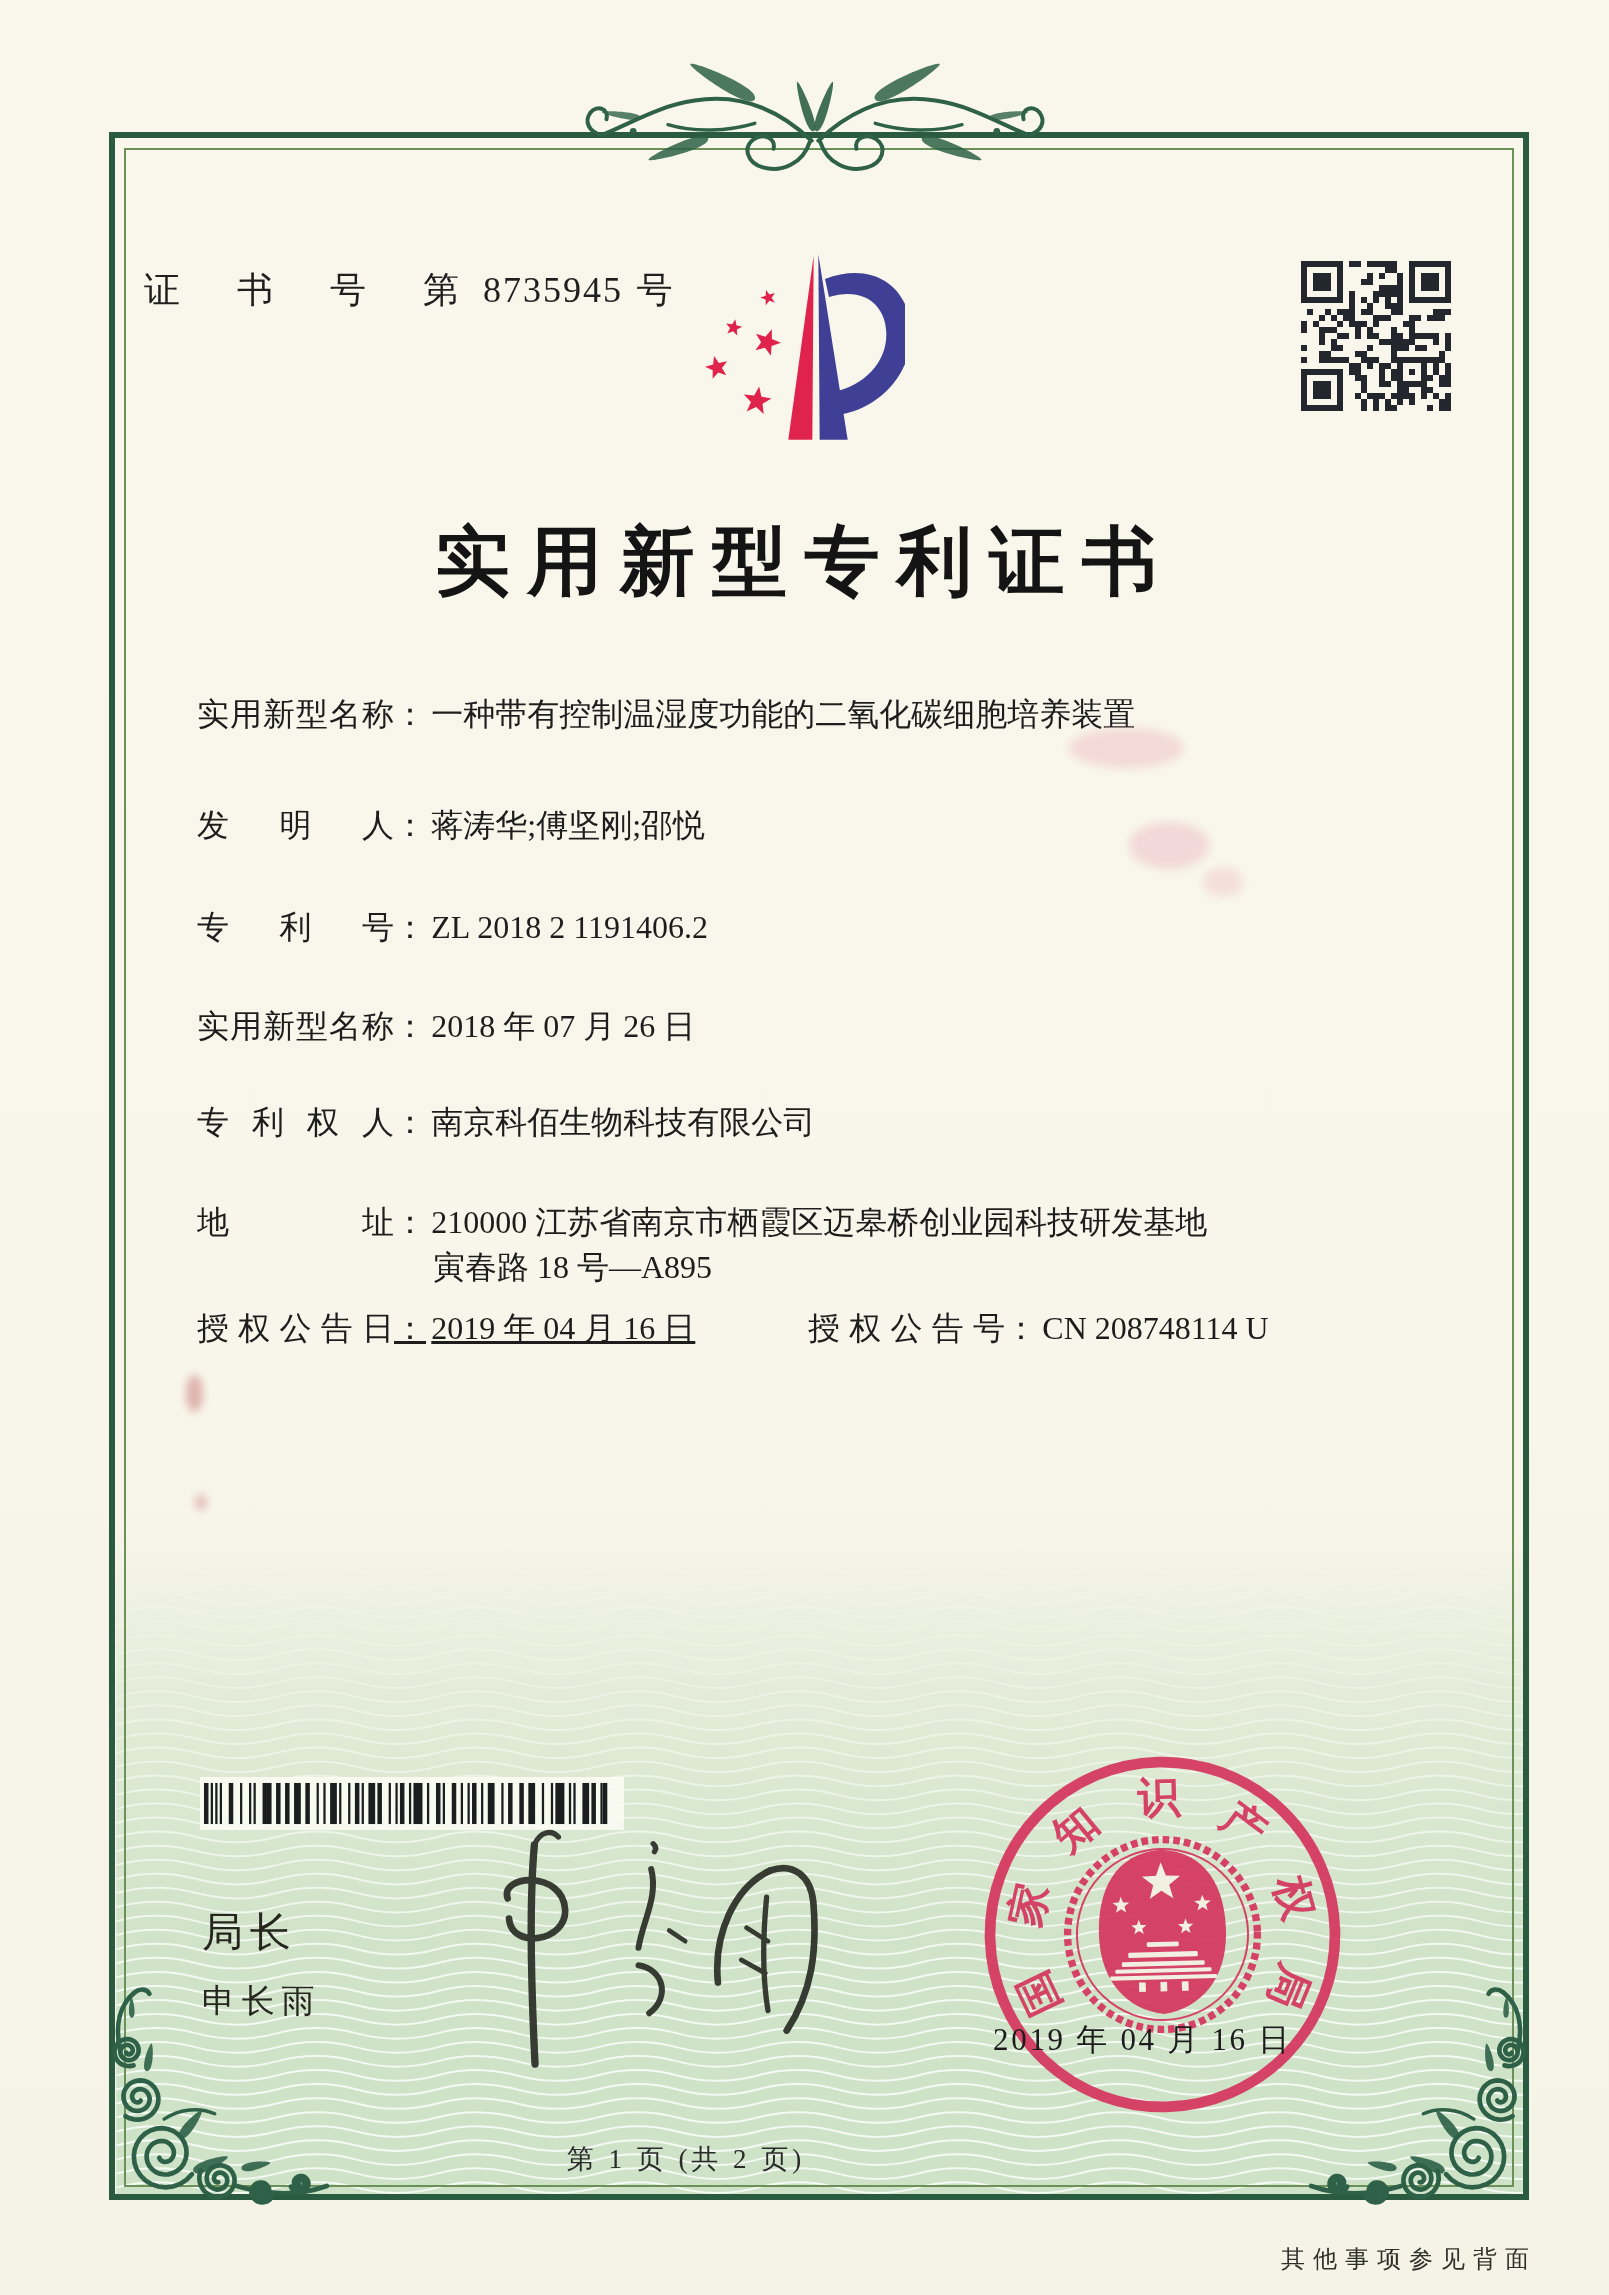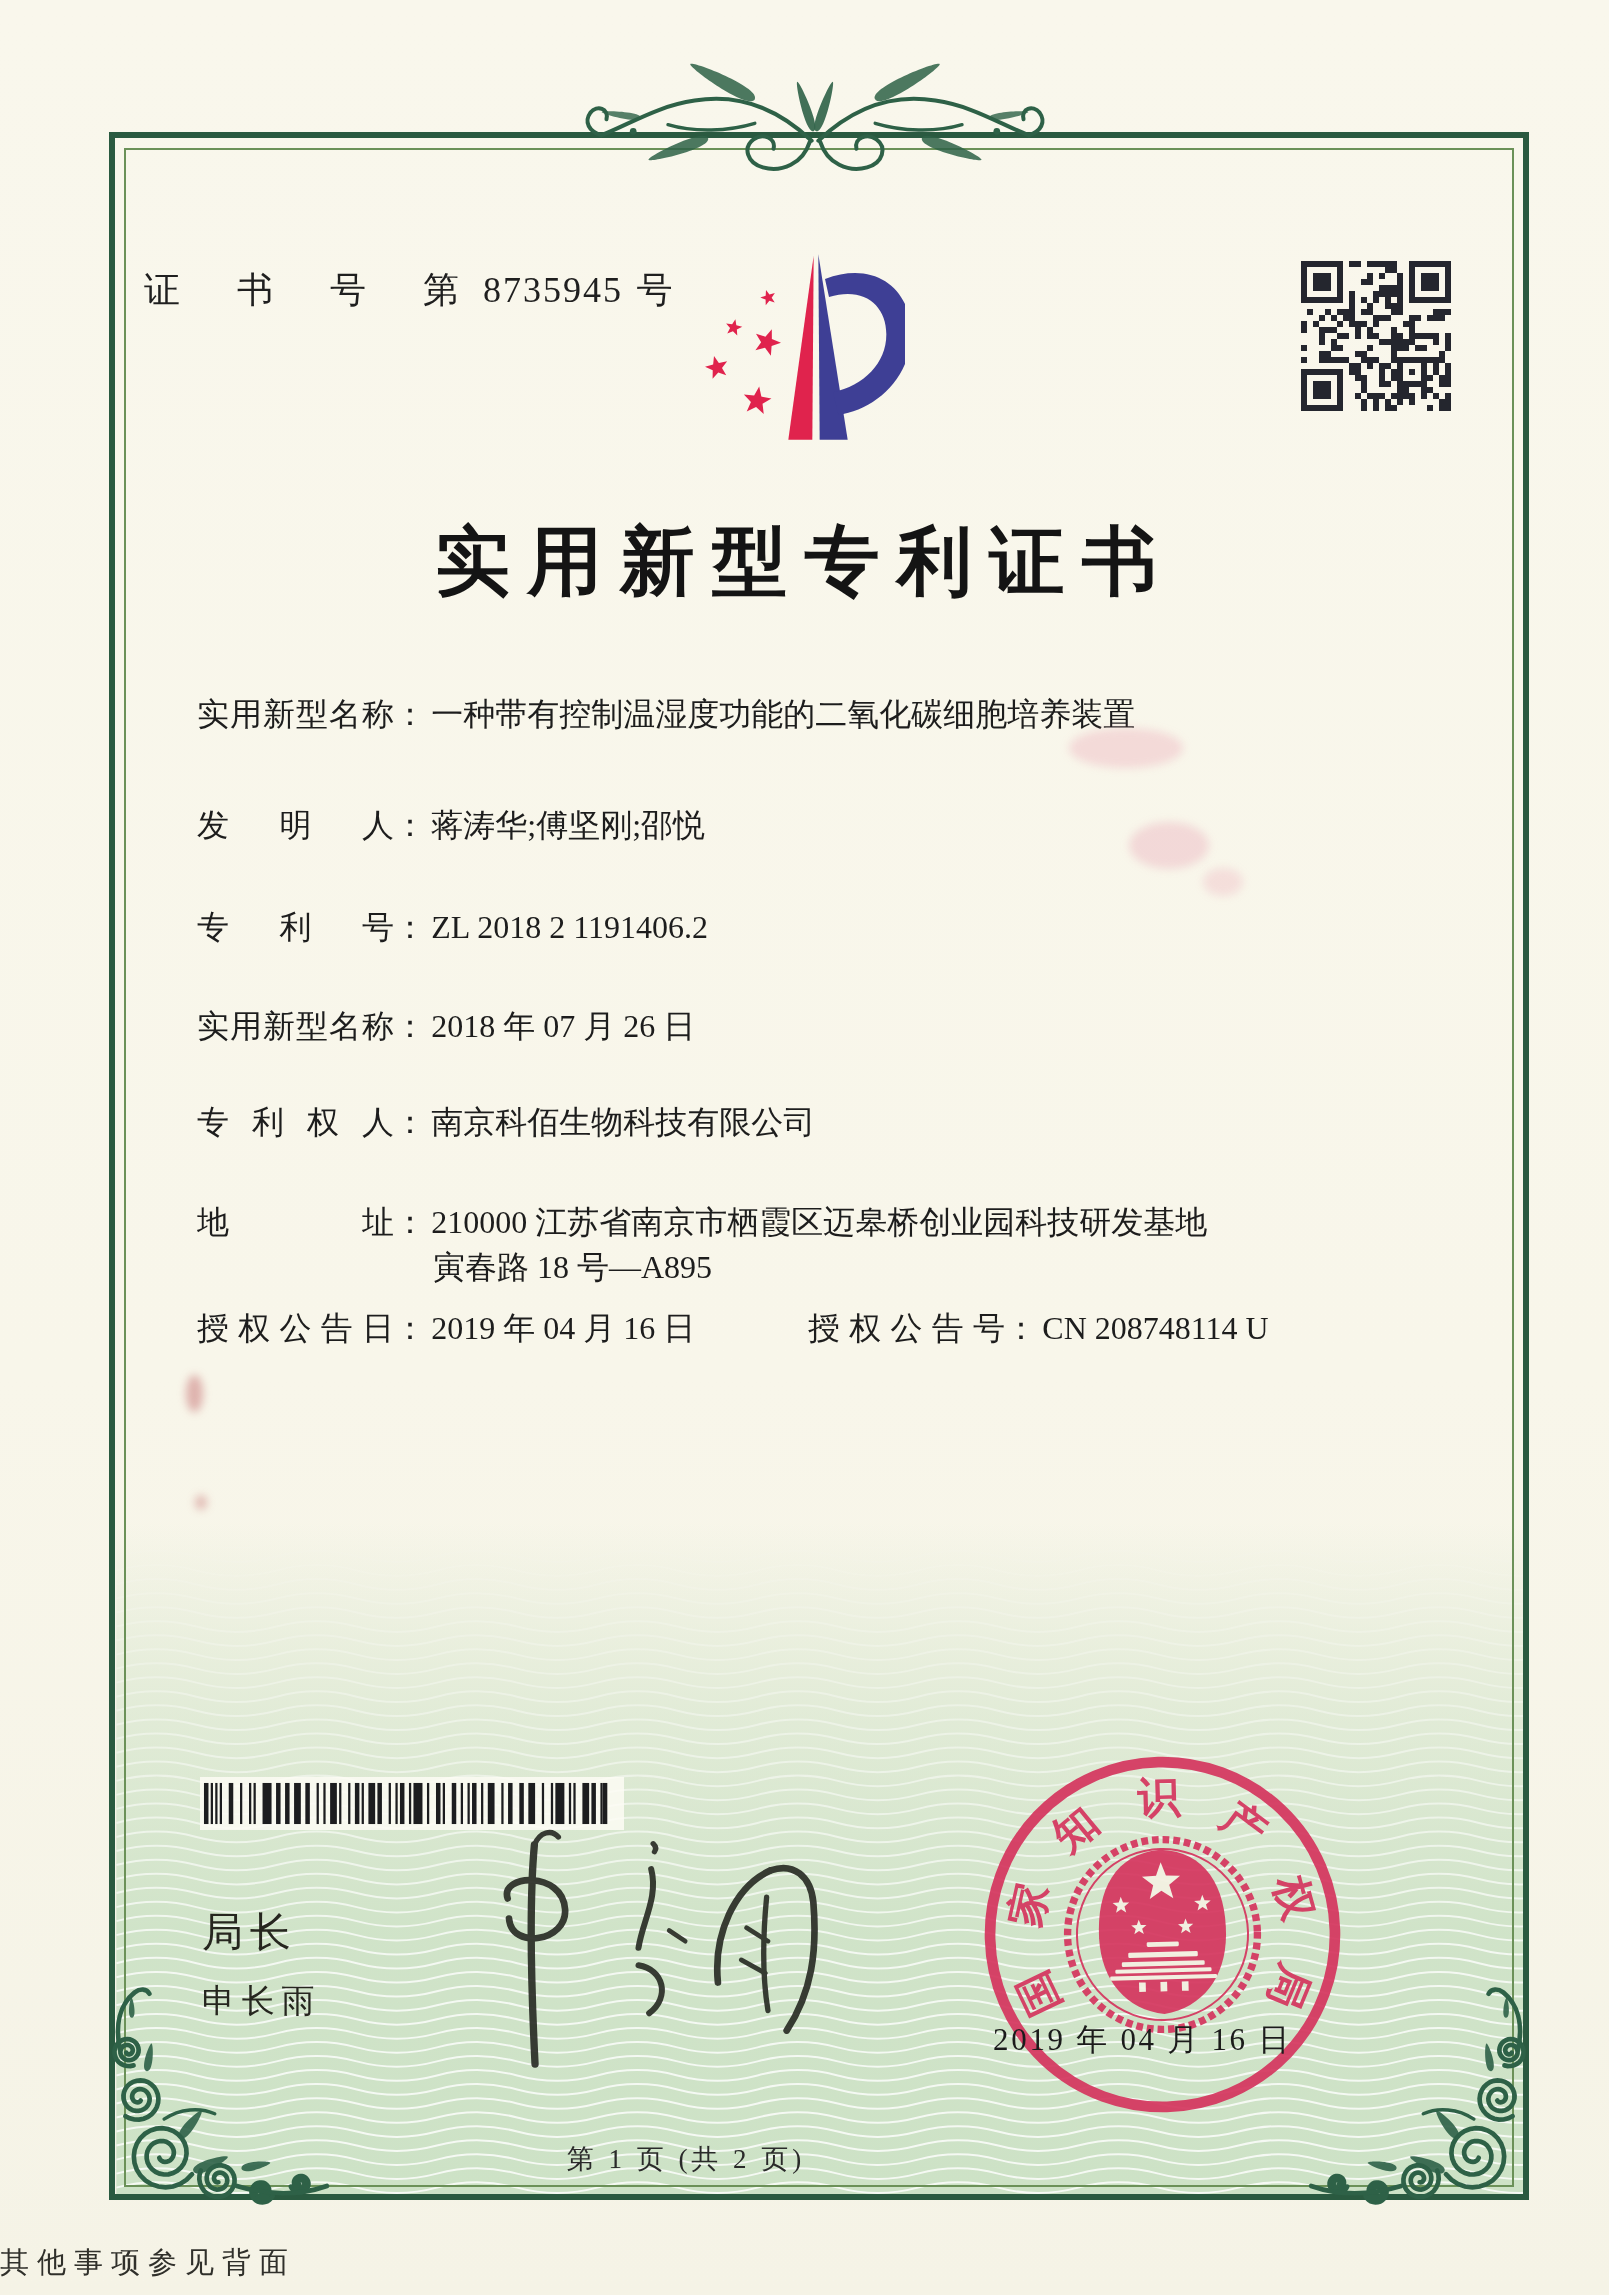--- a/index.html
+++ b/index.html
@@ -25,21 +25,21 @@
   .grp2{position:absolute;left:611px;top:0;white-space:nowrap;}
   
   .body-text{left:197px;top:1364px;width:1223px;font-size:31px;line-height:51px;color:#222;
              text-align:justify;}
   .body-text p{margin:0;text-indent:2em;}
   
   .issuer-title{left:202px;top:1905px;font-size:41px;letter-spacing:6.7px;color:#26261f;}
   .issuer-name{left:202px;top:1979px;font-size:33px;letter-spacing:6.7px;color:#26261f;}
   .seal-date{left:993px;top:2019px;font-size:31px;letter-spacing:2.7px;color:#1b1b1b;white-space:nowrap;}
   .page-info{left:0;top:2141px;width:1372px;text-align:center;font-size:27px;color:#2a2a2a;letter-spacing:4px;}
-  .back-note{left:0;top:2243px;width:1537px;text-align:left;font-size:29px;color:#30302b;letter-spacing:8px;}
+  .back-note{left:0;top:2243px;width:1537px;text-align:right;font-size:24px;color:#30302b;letter-spacing:8px;}
   .smudge{border-radius:50%;filter:blur(4px);pointer-events:none;}
 </style>
 </head>
 <body>
 
 <div class="page">
 
   <svg class="abs" id="bgWaves" style="left:116px;top:1523px;" width="1410" height="672" viewBox="0 0 2110 1006">
       <defs>
         <linearGradient id="washGrad" x1="0" y1="0" x2="0" y2="1">
@@ -497,21 +497,21 @@
   </div>
   <div class="abs row" style="top:1101px;">
     <span class="lbl">专利权人</span><span>：</span><span class="val">南京科佰生物科技有限公司</span>
   </div>
   <div class="abs row" style="top:1201px;">
     <span class="lbl">地址</span><span>：</span><span class="val">210000 江苏省南京市栖霞区迈皋桥创业园科技研发基地</span>
   </div>
   <div class="abs row" style="top:1246px;left:433px;">
     <span>寅春路 18 号—A895</span>
   </div>
-  <div class="abs row" style="top:1307px;">
+  <div class="abs row" style="top:1307px;text-decoration:underline;">
     <span class="lbl">授权公告日</span><span>：</span><span class="val">2019 年 04 月 16 日</span>
     <span class="grp2">
       <span class="lbl2">授权公告号</span><span>：</span><span class="val">CN 208748114 U</span>
     </span>
   </div>
 
 
   <svg class="abs" id="barcodeSvg" style="left:198px;top:1777px;" width="428" height="53" viewBox="0 0 640 80">
       <rect x="0" y="0" width="640" height="80" fill="#fdfcf4" fill-opacity="0.85"></rect>
       <rect x="6" y="9" width="6.8" height="62" fill="#1c1d1f"></rect>

